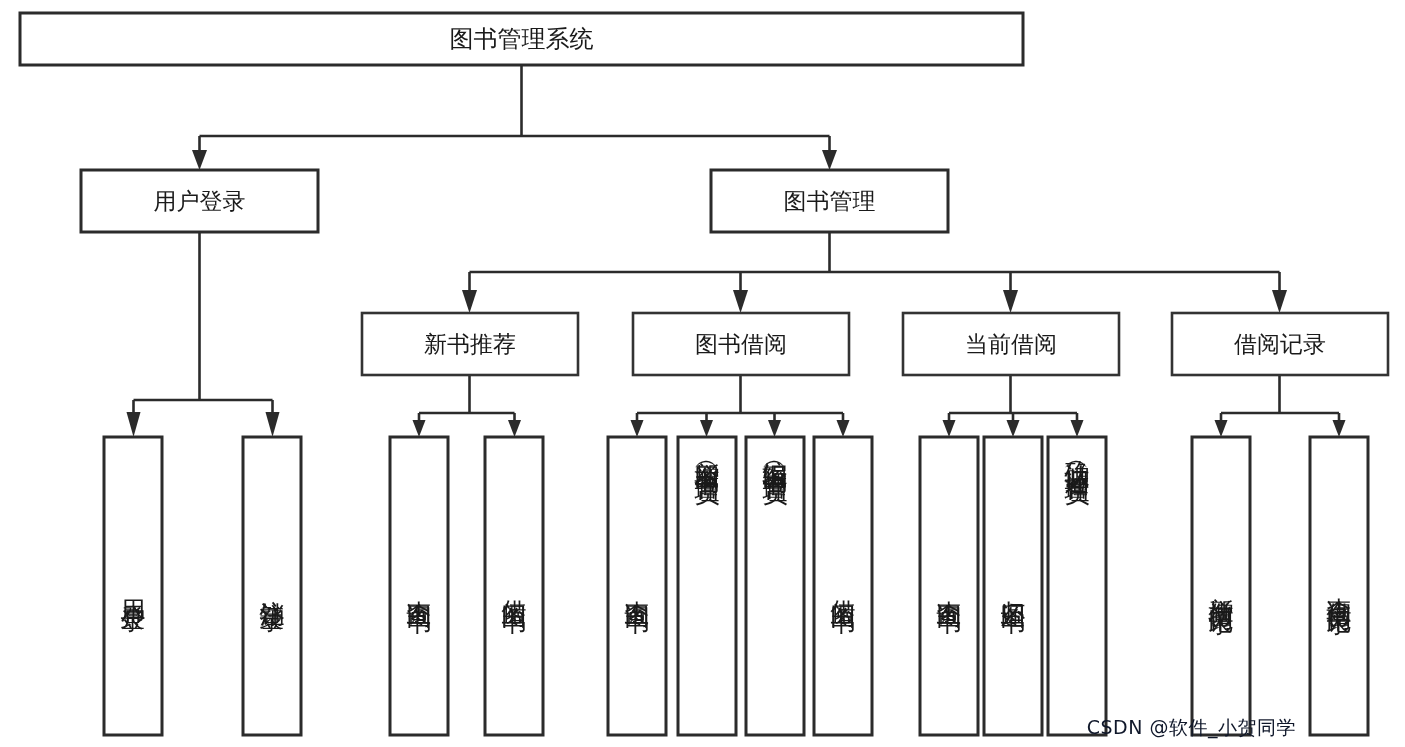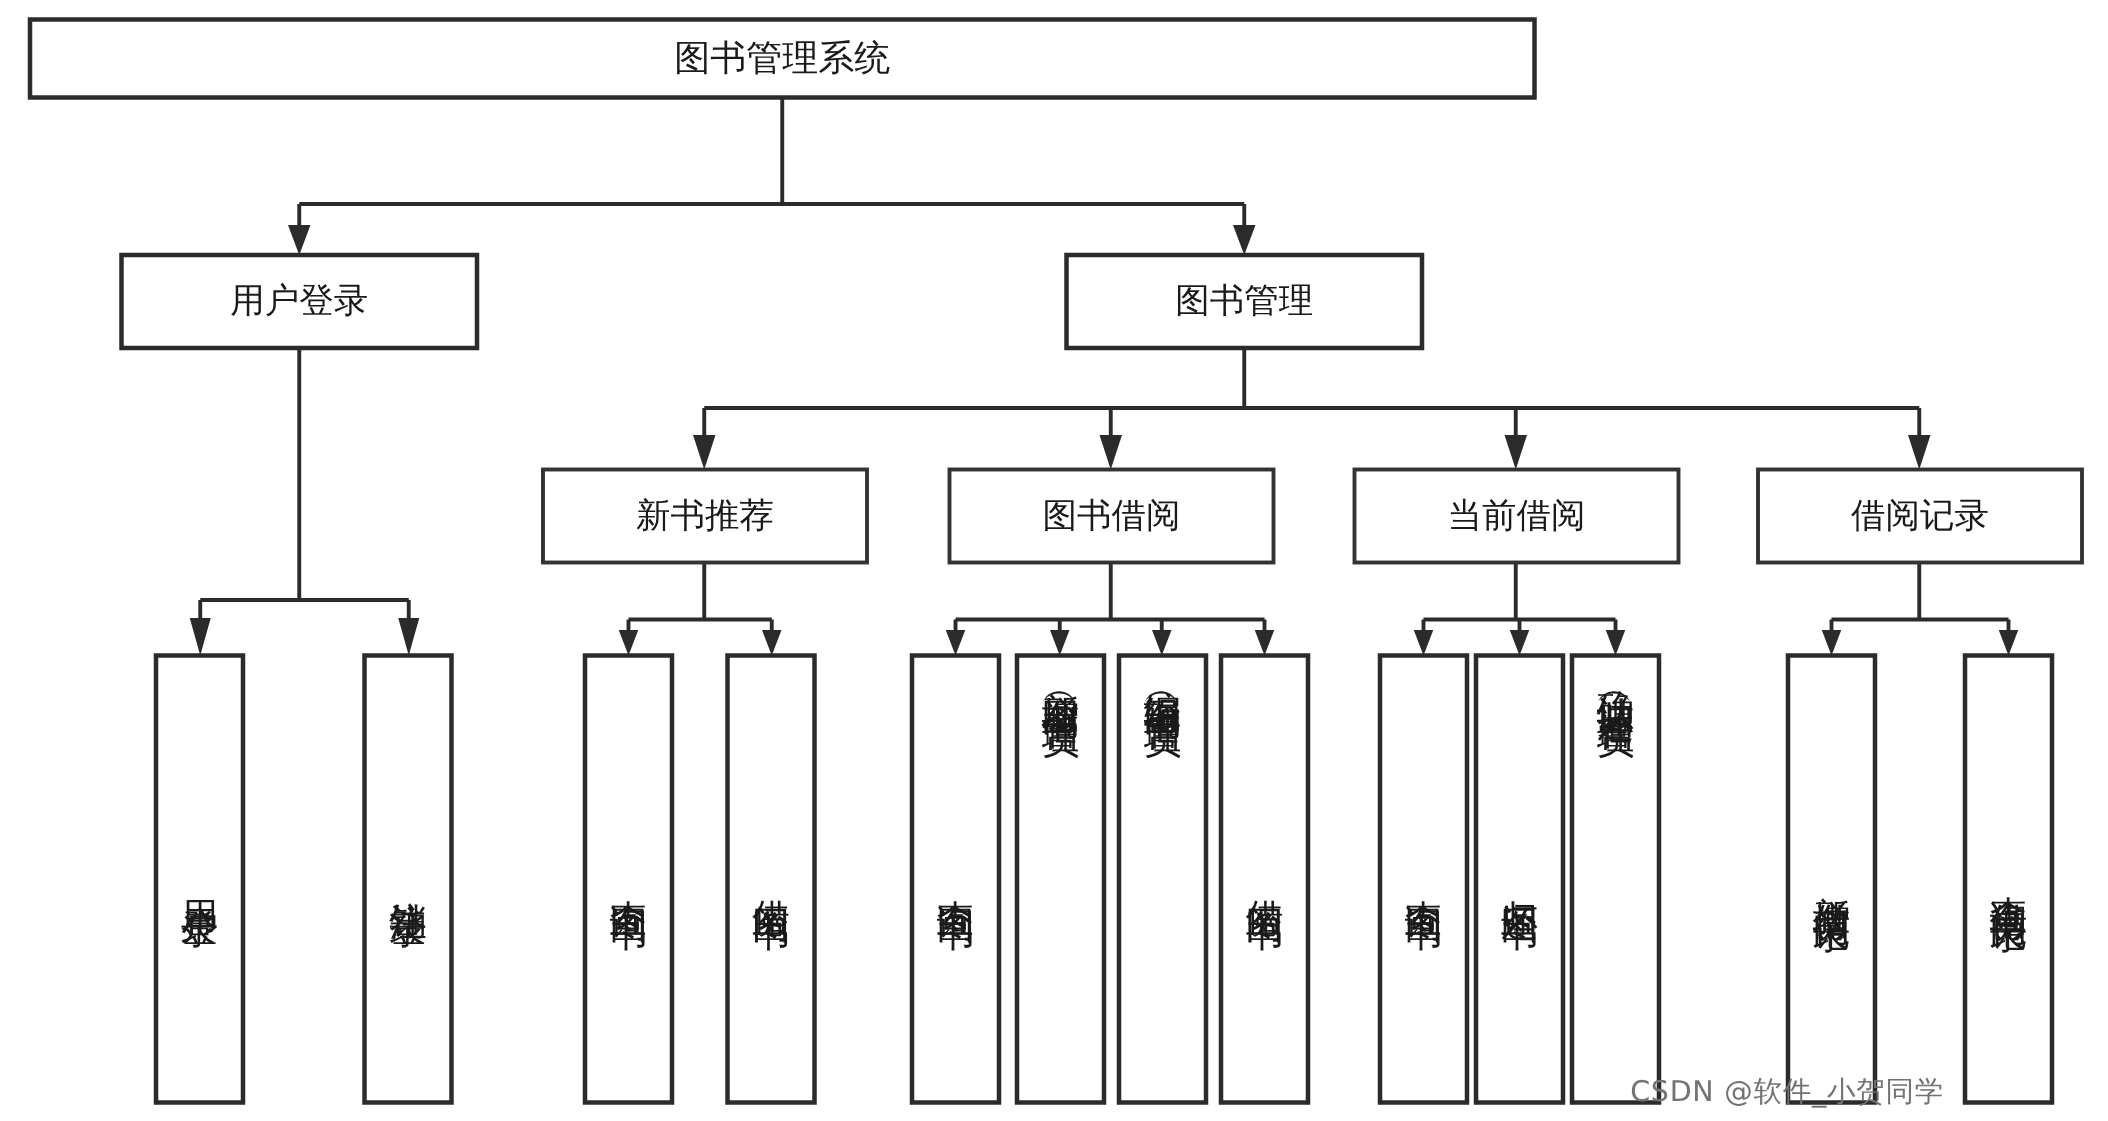--- a/index.html
+++ b/index.html
@@ -75,21 +75,21 @@
     letter-spacing: 3px;
     color: #1a1a1a;
     white-space: nowrap;
   }
   .watermark {
     position: absolute;
     right: 10px;
     bottom: 6px;
     font-family: "DejaVu Sans", "Liberation Sans", sans-serif;
     font-size: 19px;
-    color: #737373;
+    color: #0f172a;
     letter-spacing: 0.5px;
     white-space: nowrap;
   }
 </style>
 </head>
 <body>
 
 <div id="diagram-root">
 
   <svg class="flow" viewBox="0 0 1405 747">

